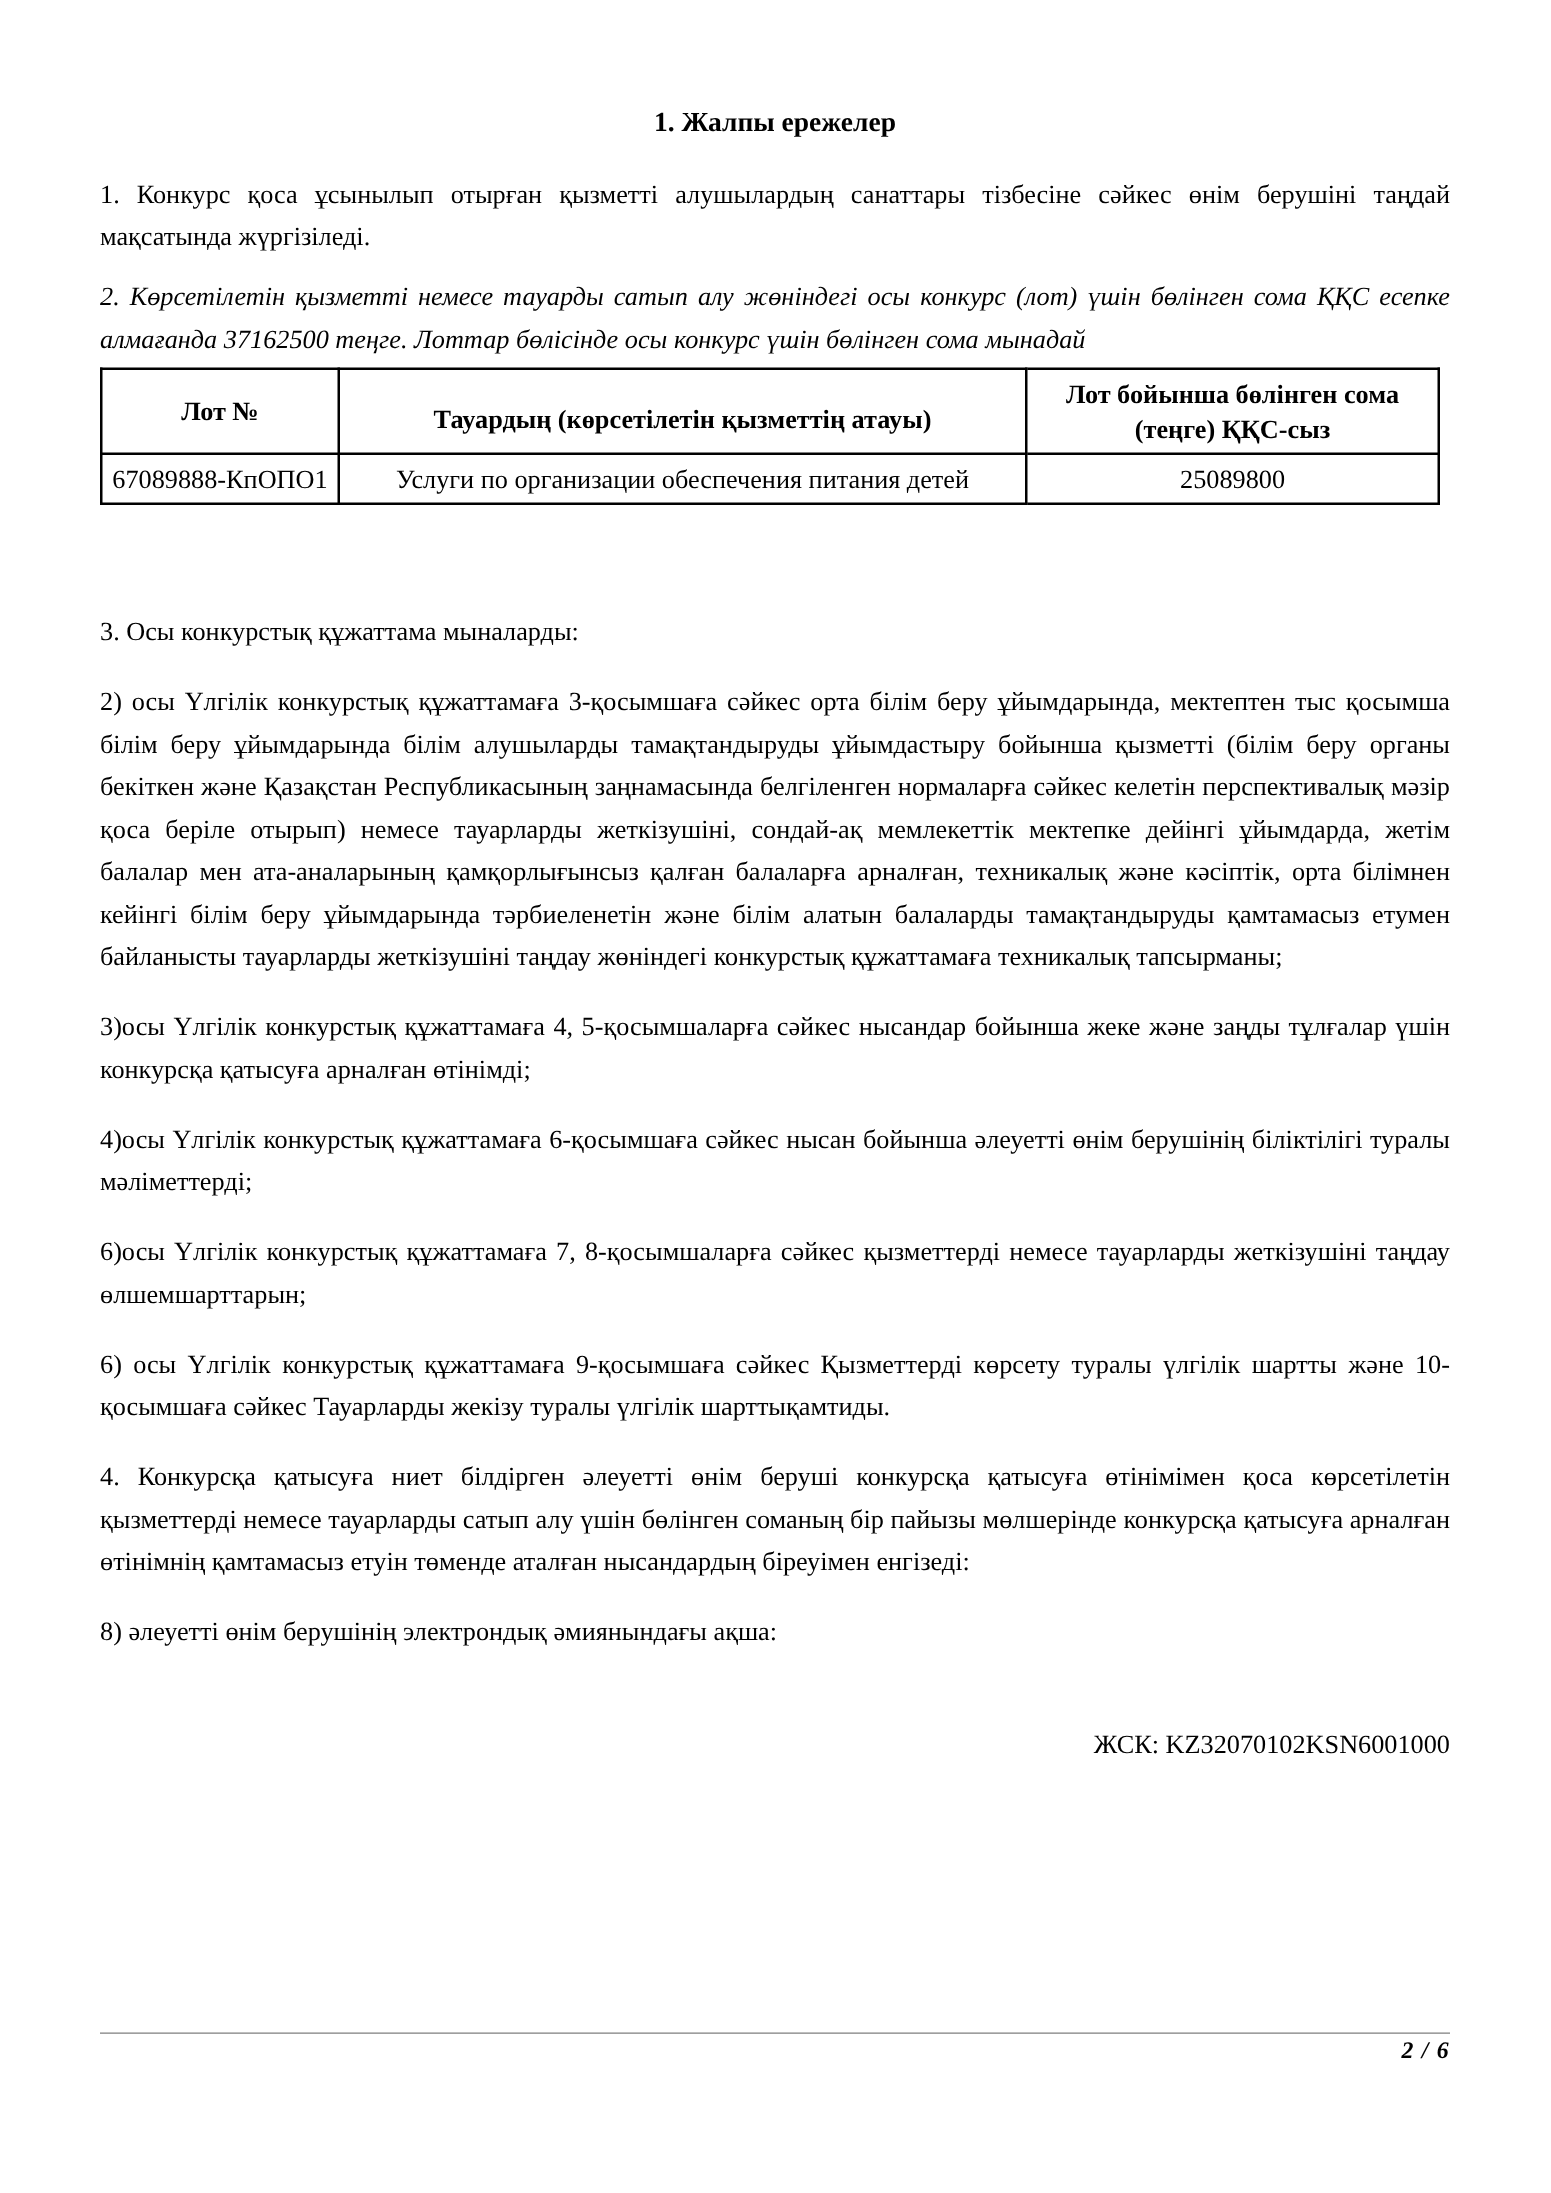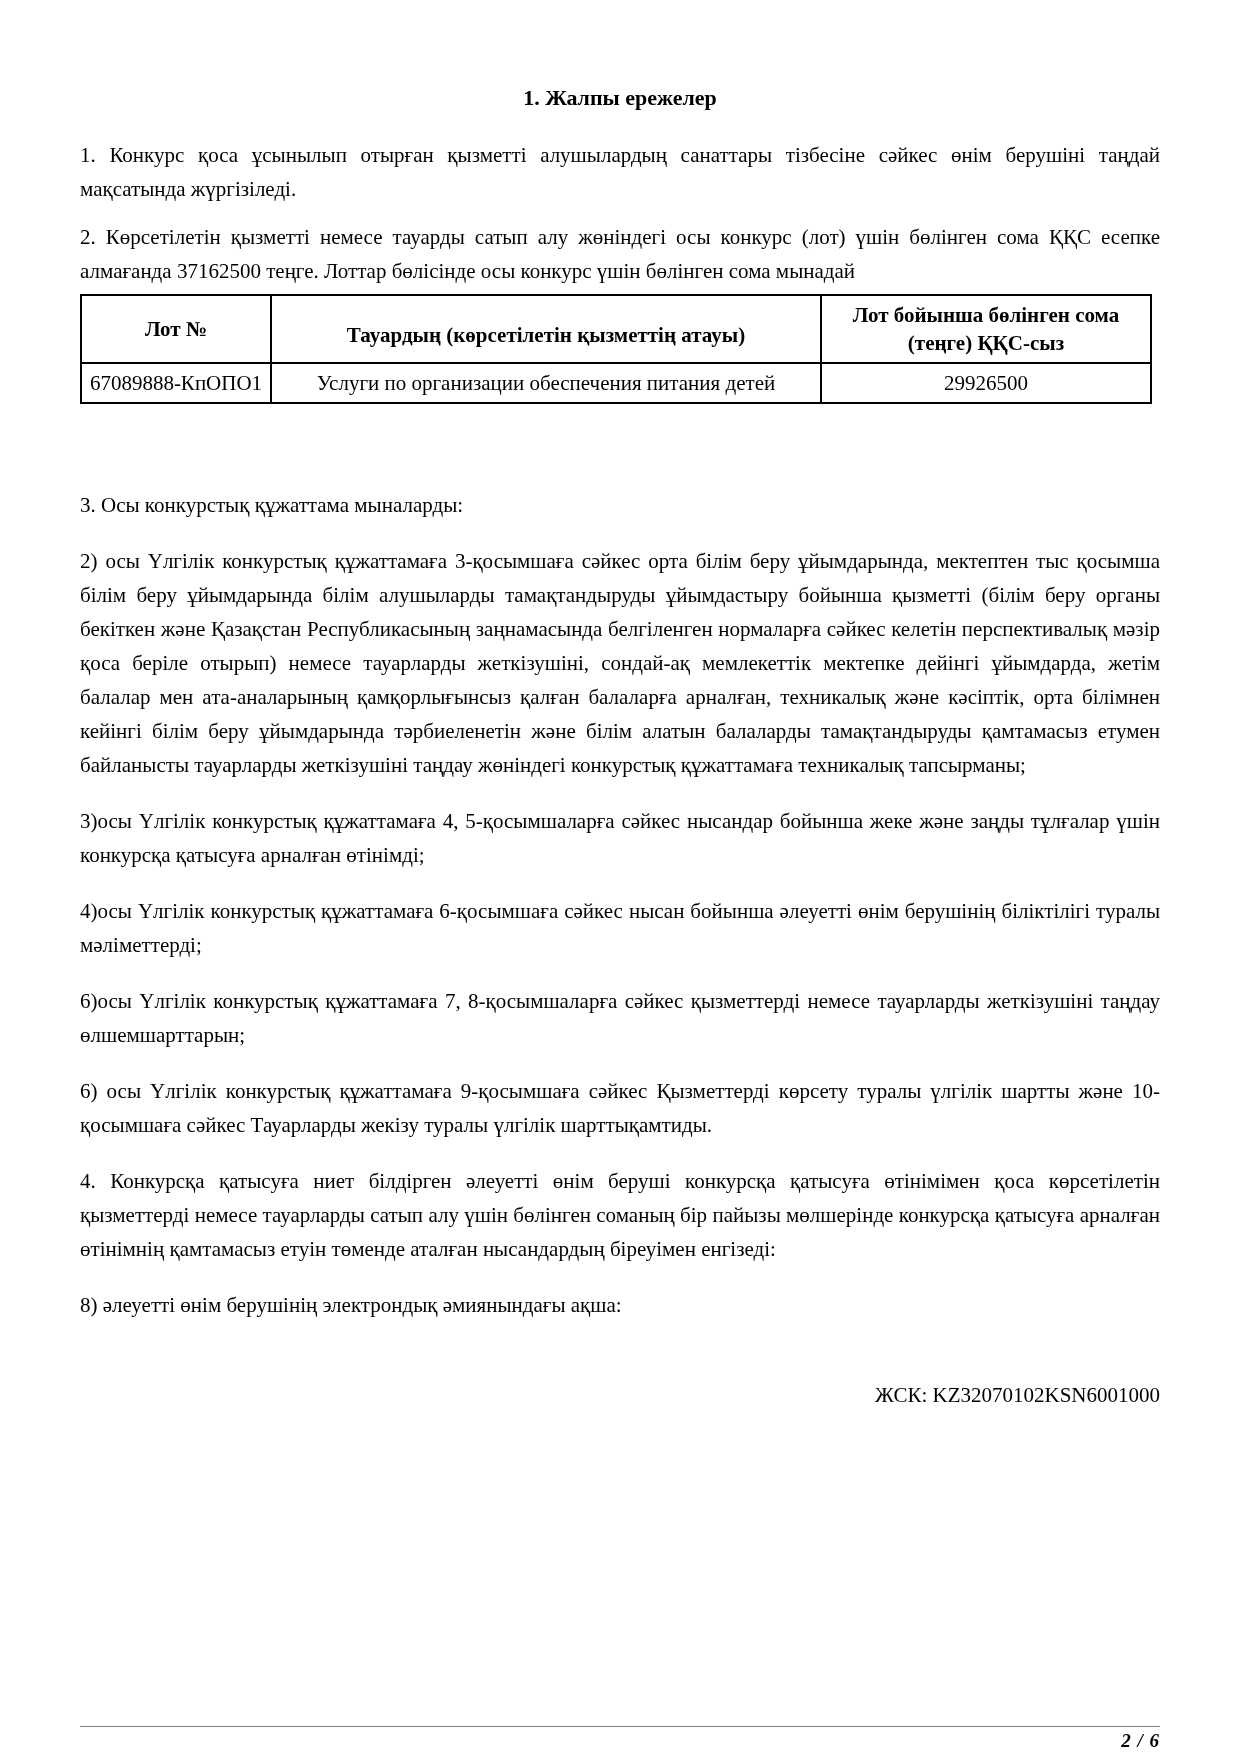--- a/index.html
+++ b/index.html
@@ -28,21 +28,21 @@
     line-height: 28px;
   }
   .para {
     font-size: 21px;
     line-height: 34px;
     text-align: justify;
     text-justify: inter-word;
     margin-top: 22px;
   }
   .para.p-first { margin-top: 26px; }
-  .para.p-tight { margin-top: 14px; }
+  .para.p-tight { margin-top: 14px; font-style: italic; }
   .para.section-gap { margin-top: 84px; }
   .lot-table {
     width: 1070px;
     margin-top: 6px;
     border-collapse: collapse;
     table-layout: fixed;
   }
   .lot-table th, .lot-table td {
     border: 2px solid #000000;
     font-size: 21px;
@@ -59,21 +59,21 @@
   .hdr-constrain-3 { display: inline-block; max-width: 280px; }
   .iic-line {
     font-size: 21px;
     line-height: 34px;
     text-align: right;
     margin-top: 56px;
   }
   .footer {
     position: absolute;
     left: 80px;
-    top: 1726px;
+    top: 1626px;
     width: 1080px;
     border-top: 1px solid #7f7f7f;
   }
   .footer-page-indicator {
     margin-top: 3px;
     text-align: right;
     font-size: 19px;
     font-weight: 700;
     font-style: italic;
     letter-spacing: 1px;
@@ -107,21 +107,21 @@
           </th>
           <th>
             <span class="hdr-constrain-3">Лот бойынша бөлінген сома (теңге) ҚҚС-сыз</span>
           </th>
         </tr>
       </thead>
       <tbody>
         <tr>
           <td>67089888-КпОПО1</td>
           <td>Услуги по организации обеспечения питания детей</td>
-          <td>29926500</td>
+          <td>25089800</td>
         </tr>
       </tbody>
     </table>
 
     <p class="para section-gap">3. Осы конкурстық құжаттама мыналарды:</p>
 
 
     <p class="para">2) осы Үлгілік конкурстық құжаттамаға 3-қосымшаға сәйкес орта білім беру ұйымдарында, мектептен тыс қосымша білім беру ұйымдарында білім алушыларды тамақтандыруды ұйымдастыру бойынша қызметті (білім беру органы бекіткен және Қазақстан Республикасының заңнамасында белгіленген нормаларға сәйкес келетін перспективалық мәзір қоса беріле отырып) немесе тауарларды жеткізушіні, сондай-ақ мемлекеттік мектепке дейінгі ұйымдарда, жетім балалар мен ата-аналарының қамқорлығынсыз қалған балаларға арналған, техникалық және кәсіптік, орта білімнен кейінгі білім беру ұйымдарында тәрбиеленетін және білім алатын балаларды тамақтандыруды қамтамасыз етумен байланысты тауарларды жеткізушіні таңдау жөніндегі конкурстық құжаттамаға техникалық тапсырманы;</p>
 
     <p class="para">3)осы Үлгілік конкурстық құжаттамаға 4, 5-қосымшаларға сәйкес нысандар бойынша жеке және заңды тұлғалар үшін конкурсқа қатысуға арналған өтінімді;</p>

